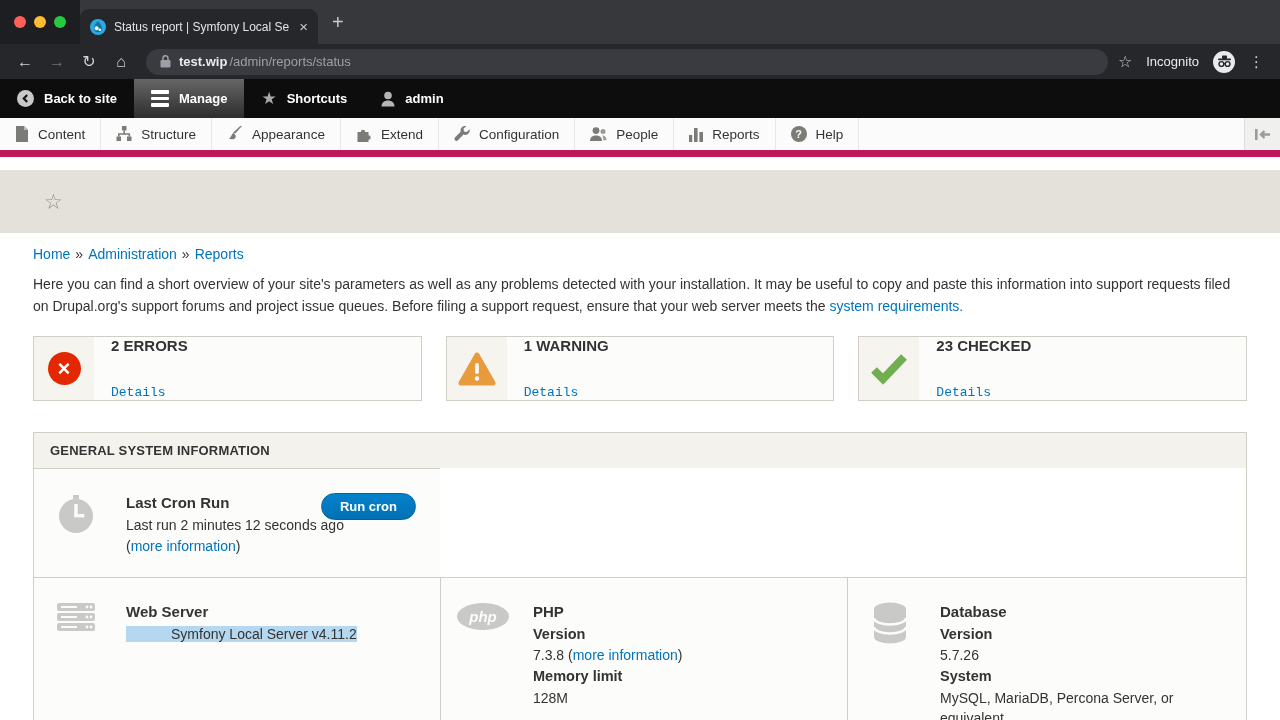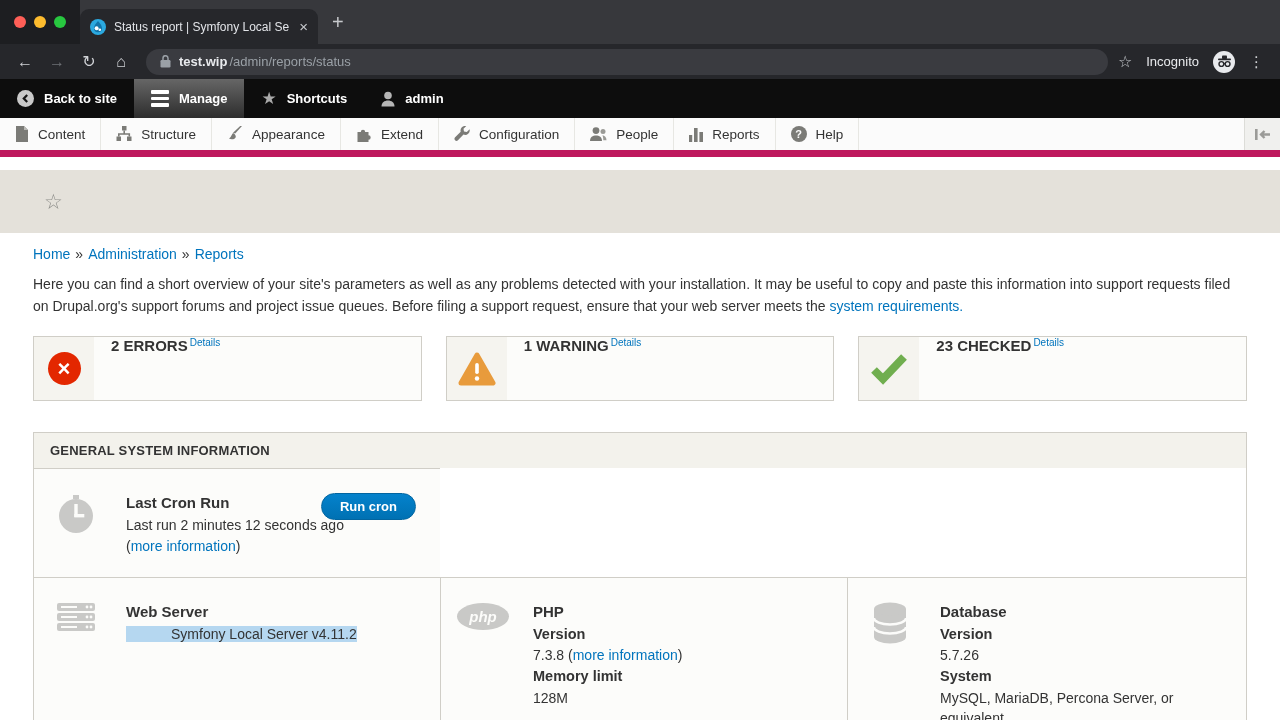--- a/index.html
+++ b/index.html
@@ -54,23 +54,23 @@
   .page-title { font-size:25px; font-weight:700; color:#333; }
   .title-star { margin-left:11px; font-size:21px; color:#8f8f8b; }
   .content { padding:0 33px; }
   .breadcrumb { margin-top:13px; font-size:14px; }
   .breadcrumb a, .link { color:#0074bd; text-decoration:none; }
   .crumb-sep { color:#333; padding:0 5px; }
   .intro { margin-top:11px; font-size:14px; line-height:1.58; color:#333; }
   .cards { margin-top:19px; display:flex; gap:24px; }
   .card { flex:1; height:65px; border:1px solid #d0cec7; background:#fcfcfa; display:flex; }
   .card-icon { width:60px; flex:none; background:#f5f4ef; display:flex; align-items:center; justify-content:center; }
-  .card-body { display:flex; flex-direction:row; justify-content:space-between; padding:0 17px; gap:2px; }
+  .card-body { display:flex; flex-direction:column; justify-content:space-between; padding:0 17px; gap:2px; }
   .card-label { font-size:15px; font-weight:700; color:#333; }
-  .card-link { font-size:10px; }
+  .card-link { font-size:13px;font-family:Liberation Mono, monospace; }
   .err-circle { width:33px; height:33px; border-radius:50%; background:#e32700; color:#fff; display:flex; align-items:center; justify-content:center; font-size:22px; font-weight:700; line-height:1; }
 
   .sysinfo { margin-top:31px; border:1px solid #d0cec7; }
   .sysinfo-header { background:#f3f2ec; padding:10px 16px; font-size:13px; font-weight:700; color:#333; letter-spacing:.2px; }
   .si-row1 { display:grid; grid-template-columns:406px 1fr; }
   .si-row2 { display:grid; grid-template-columns:406px 407px 1fr; }
   .si-cell { border-top:1px solid #d0cec7; background:#fcfcfa; padding:23px 16px 20px; display:flex; gap:24px; position:relative; }
   .si-cell + .si-cell { border-left:1px solid #d0cec7; }
   .si-icon { width:52px; flex:none; display:flex; justify-content:center; align-items:flex-start; }
   .si-text { font-size:14px; line-height:1.48; color:#333; }

